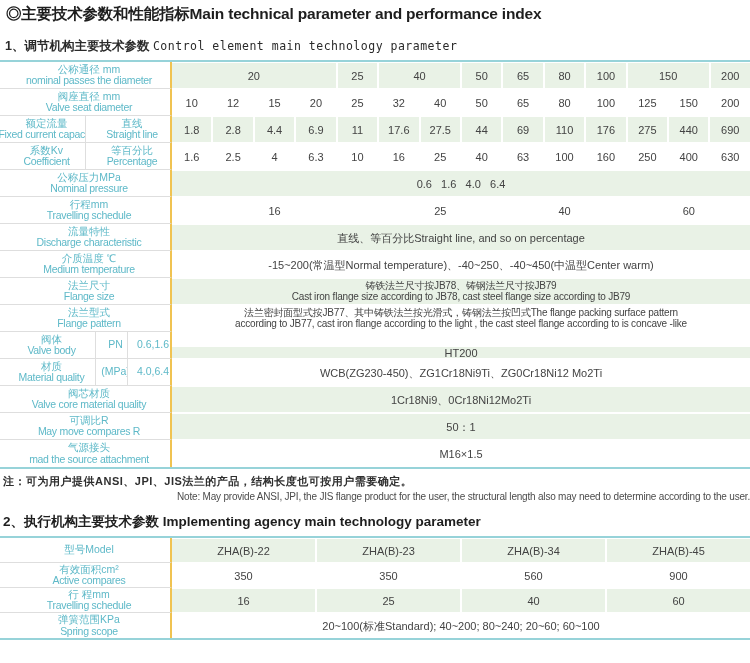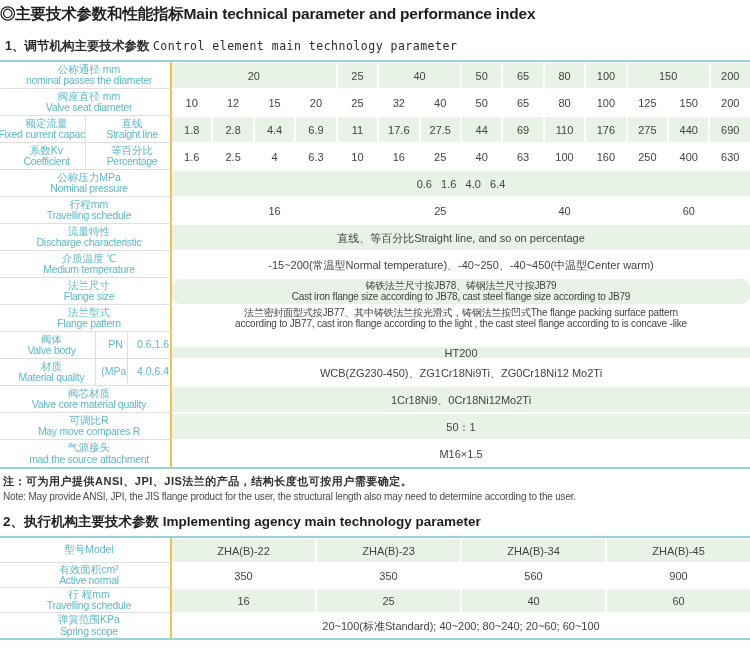--- a/index.html
+++ b/index.html
@@ -10,21 +10,21 @@
     --ink:#434343;
     --grayline:#dedede;
   }
   html,body{margin:0;padding:0;}
   body{
     width:750px;height:663px;overflow:hidden;background:#ffffff;
     font-family:"Liberation Sans",sans-serif;color:var(--ink);
   }
   .page{width:750px;}
   .title{
-    margin:4px 0 0 0;font-size:15.5px;font-weight:bold;color:#1e1e1e;
+    margin:4px 0 0 6px;font-size:15.5px;font-weight:bold;color:#1e1e1e;
     letter-spacing:-0.2px;
   }
   .subhead{margin:13px 0 0 5px;font-size:12.5px;color:#2a2a2a;}
   .subhead .zh{font-weight:bold;}
   .subhead .en-mono{font-family:"DejaVu Sans Mono",monospace;font-weight:normal;font-size:11.5px;letter-spacing:0.5px;}
   .tbl{
     margin-top:5px;border-top:2px solid var(--teal-border);
     border-bottom:2px solid var(--teal-border);
   }
   .trow{display:flex;}
@@ -48,21 +48,21 @@
   .drow{flex:1;display:flex;gap:2px;padding:1px 0;box-sizing:border-box;min-width:0;}
   .dcell{
     display:flex;flex-direction:column;justify-content:center;align-items:center;
     text-align:center;font-size:11px;line-height:12px;color:var(--ink);
     white-space:pre-wrap;min-width:0;box-sizing:border-box;overflow:hidden;
   }
   .dcell.shade{background:var(--green);}
   .dcell.two{font-size:10px;line-height:10.5px;letter-spacing:-0.2px;}
   .note{margin:5px 0 0 3px;}
   .note .zh{font-size:11px;font-weight:bold;color:#2f2f2f;letter-spacing:0.5px;}
-  .note .en{font-size:10px;color:#4c4c4c;letter-spacing:-0.2px;margin-top:2px;}
+  .note .en{font-size:10px;color:#4c4c4c;letter-spacing:-0.2px;margin-top:2px;text-align:right;}
   .subhead2{margin:11px 0 0 3px;font-size:13.5px;font-weight:bold;color:#1e1e1e;}
 </style>
 </head>
 <body>
 
 <div class="page">
   <div class="title">◎主要技术参数和性能指标Main technical parameter and performance index</div>
 
   <div class="subhead">
     <span class="zh">1、调节机构主要技术参数</span>
@@ -218,21 +218,21 @@
         </div>
       </div>
       <div class="trow">
         <div class="lhead">
           <div class="lcell">
             <div class="zh">法兰尺寸</div>
             <div class="en">Flange size</div>
           </div>
         </div>
         <div class="drow">
-          <div class="dcell shade two" style="flex-grow: 14; flex-basis: 26px; border-radius: 9px;"><div>铸铁法兰尺寸按JB78、铸钢法兰尺寸按JB79</div><div>Cast iron flange size according to JB78, cast steel flange size according to JB79</div></div>
+          <div class="dcell shade two" style="flex-grow: 14; flex-basis: 26px;"><div>铸铁法兰尺寸按JB78、铸钢法兰尺寸按JB79</div><div>Cast iron flange size according to JB78, cast steel flange size according to JB79</div></div>
         </div>
       </div>
       <div class="trow">
         <div class="lhead">
           <div class="lcell">
             <div class="zh">法兰型式</div>
             <div class="en">Flange pattern</div>
           </div>
         </div>
         <div class="drow">
@@ -330,21 +330,21 @@
           <div class="dcell shade" style="flex-grow: 1; flex-basis: 0px;"><div>ZHA(B)-22</div></div>
           <div class="dcell shade" style="flex-grow: 1; flex-basis: 0px;"><div>ZHA(B)-23</div></div>
           <div class="dcell shade" style="flex-grow: 1; flex-basis: 0px;"><div>ZHA(B)-34</div></div>
           <div class="dcell shade" style="flex-grow: 1; flex-basis: 0px;"><div>ZHA(B)-45</div></div>
         </div>
       </div>
       <div class="trow">
         <div class="lhead">
           <div class="lcell">
             <div class="zh">有效面积cm²</div>
-            <div class="en">Active normal</div>
+            <div class="en">Active compares</div>
           </div>
         </div>
         <div class="drow">
           <div class="dcell" style="flex-grow: 1; flex-basis: 0px;"><div>350</div></div>
           <div class="dcell" style="flex-grow: 1; flex-basis: 0px;"><div>350</div></div>
           <div class="dcell" style="flex-grow: 1; flex-basis: 0px;"><div>560</div></div>
           <div class="dcell" style="flex-grow: 1; flex-basis: 0px;"><div>900</div></div>
         </div>
       </div>
       <div class="trow">

